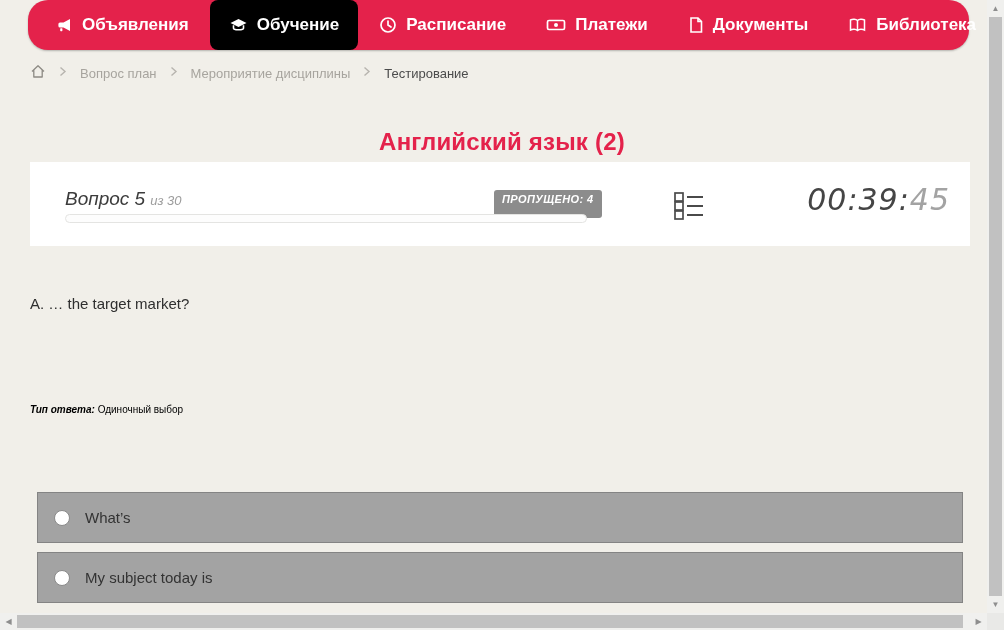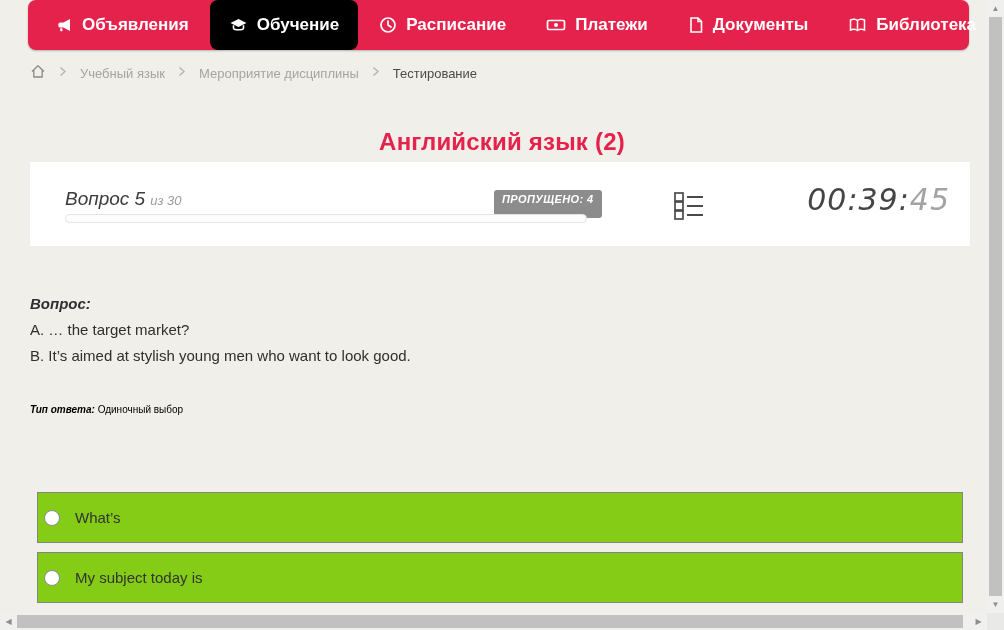--- a/index.html
+++ b/index.html
@@ -7,21 +7,21 @@
   body {
     position:relative;
     background:#f1efe9;
     font-family:"Liberation Sans", sans-serif;
     overflow:hidden;
     color:#333;
   }
   
   .navbar {
     position:absolute; left:28px; top:0; width:941px; height:50px;
-    background:#e4224b; border-radius:8px;
+    background:#e4224b; border-radius:20px;
     display:flex; align-items:center; padding:7px 8px; gap:2px;
     box-shadow:0 1px 2px rgba(0,0,0,.25);
   }
   .nav-tab {
     height:50px; display:flex; align-items:center; gap:9px;
     padding:0 19px; color:#fff; font-size:17px; font-weight:bold;
     border-radius:8px; cursor:pointer; white-space:nowrap;
   }
   .nav-tab.active { background:#000000; }
   .nav-tab svg { display:block; }
@@ -79,22 +79,22 @@
   }
   .qtext .lead { font-weight:bold; font-style:italic; }
   .answer-type {
     position:absolute; left:30px; top:404px;
     font-size:10px; color:#000000;
   }
   .answer-type .lead { font-weight:bold; font-style:italic; }
   
   .option {
     position:absolute; left:37px; width:926px; height:51px;
-    background:#84cc16; border:1px solid #848484;
-    display:flex; align-items:center; gap:15px; padding-left:6px;
+    background:#a3a3a3; border:1px solid #848484;
+    display:flex; align-items:center; gap:15px; padding-left:16px;
     cursor:pointer;
   }
   .option.o1 { top:492px; }
   .option.o2 { top:552px; }
   .radio {
     width:16px; height:16px; border:1px solid #8a8a8a; border-radius:50%;
     background:#fff; flex:0 0 auto;
   }
   .option-label { font-size:15px; color:#333; }
   
@@ -184,21 +184,21 @@
   <span>
     <svg width="16" height="15" viewBox="0 0 16 15">
         <path d="M2 7.5 L8 1.8 L14 7.5 M3.8 6.2 V13 H12.2 V6.2" fill="none" stroke="#8d8a84" stroke-width="1.3" stroke-linejoin="round"></path>
       </svg>
   </span>
   <span class="crumb-sep">
     <svg width="8" height="11" viewBox="0 0 8 11">
         <path d="M1.5 1.5 L6 5.5 L1.5 9.5" fill="none" stroke="#b7b4ae" stroke-width="1.4"></path>
       </svg>
   </span>
-  <span class="crumb">Учебный язык</span>
+  <span class="crumb">Вопрос план</span>
   <span class="crumb-sep">
     <svg width="8" height="11" viewBox="0 0 8 11">
         <path d="M1.5 1.5 L6 5.5 L1.5 9.5" fill="none" stroke="#b7b4ae" stroke-width="1.4"></path>
       </svg>
   </span>
   <span class="crumb">Мероприятие дисциплины</span>
   <span class="crumb-sep">
     <svg width="8" height="11" viewBox="0 0 8 11">
         <path d="M1.5 1.5 L6 5.5 L1.5 9.5" fill="none" stroke="#b7b4ae" stroke-width="1.4"></path>
       </svg>
@@ -225,23 +225,21 @@
       <rect x="1" y="20" width="8" height="8" fill="none" stroke="#4a4a4a" stroke-width="1.7"></rect>
       <line x1="13" y1="24" x2="29" y2="24" stroke="#4a4a4a" stroke-width="2"></line>
     </svg>
   </div>
   <div class="q-timer">
     <span>00:39:</span><span class="sec">45</span>
   </div>
 </section>
 
 <div class="qtext">
-  <div class="lead">Вопрос:</div>
   <div>A. … the target market?</div>
-  <div>B. It’s aimed at stylish young men who want to look good.</div>
 </div>
 
 <div class="answer-type">
   <span class="lead">Тип ответа:</span>
   <span>Одиночный выбор</span>
 </div>
 
 <div class="option o1">
   <span class="radio"></span>
   <span class="option-label">What’s</span>

